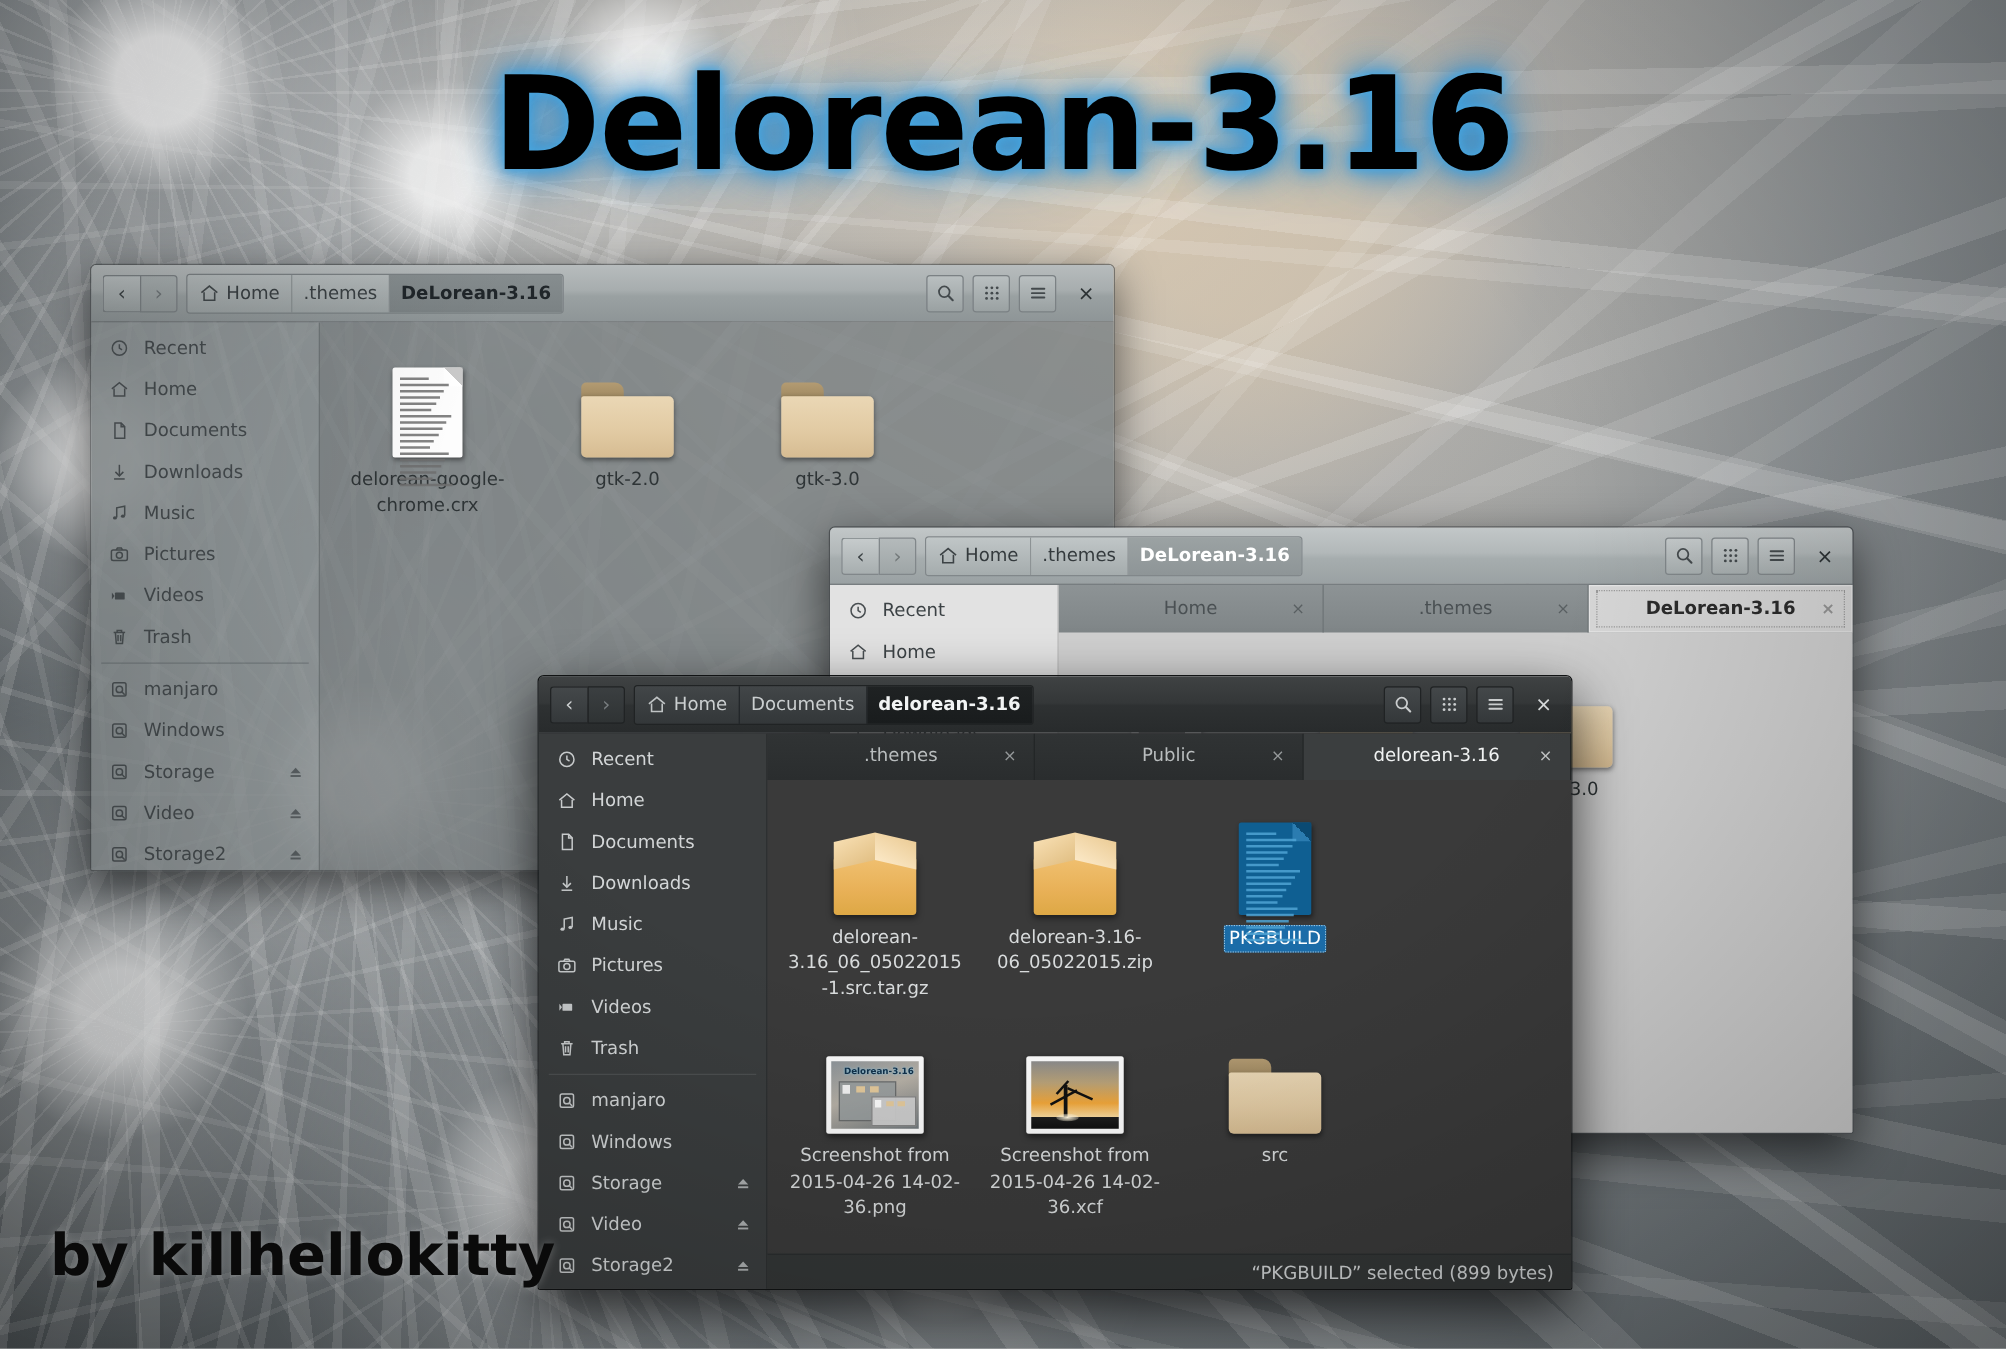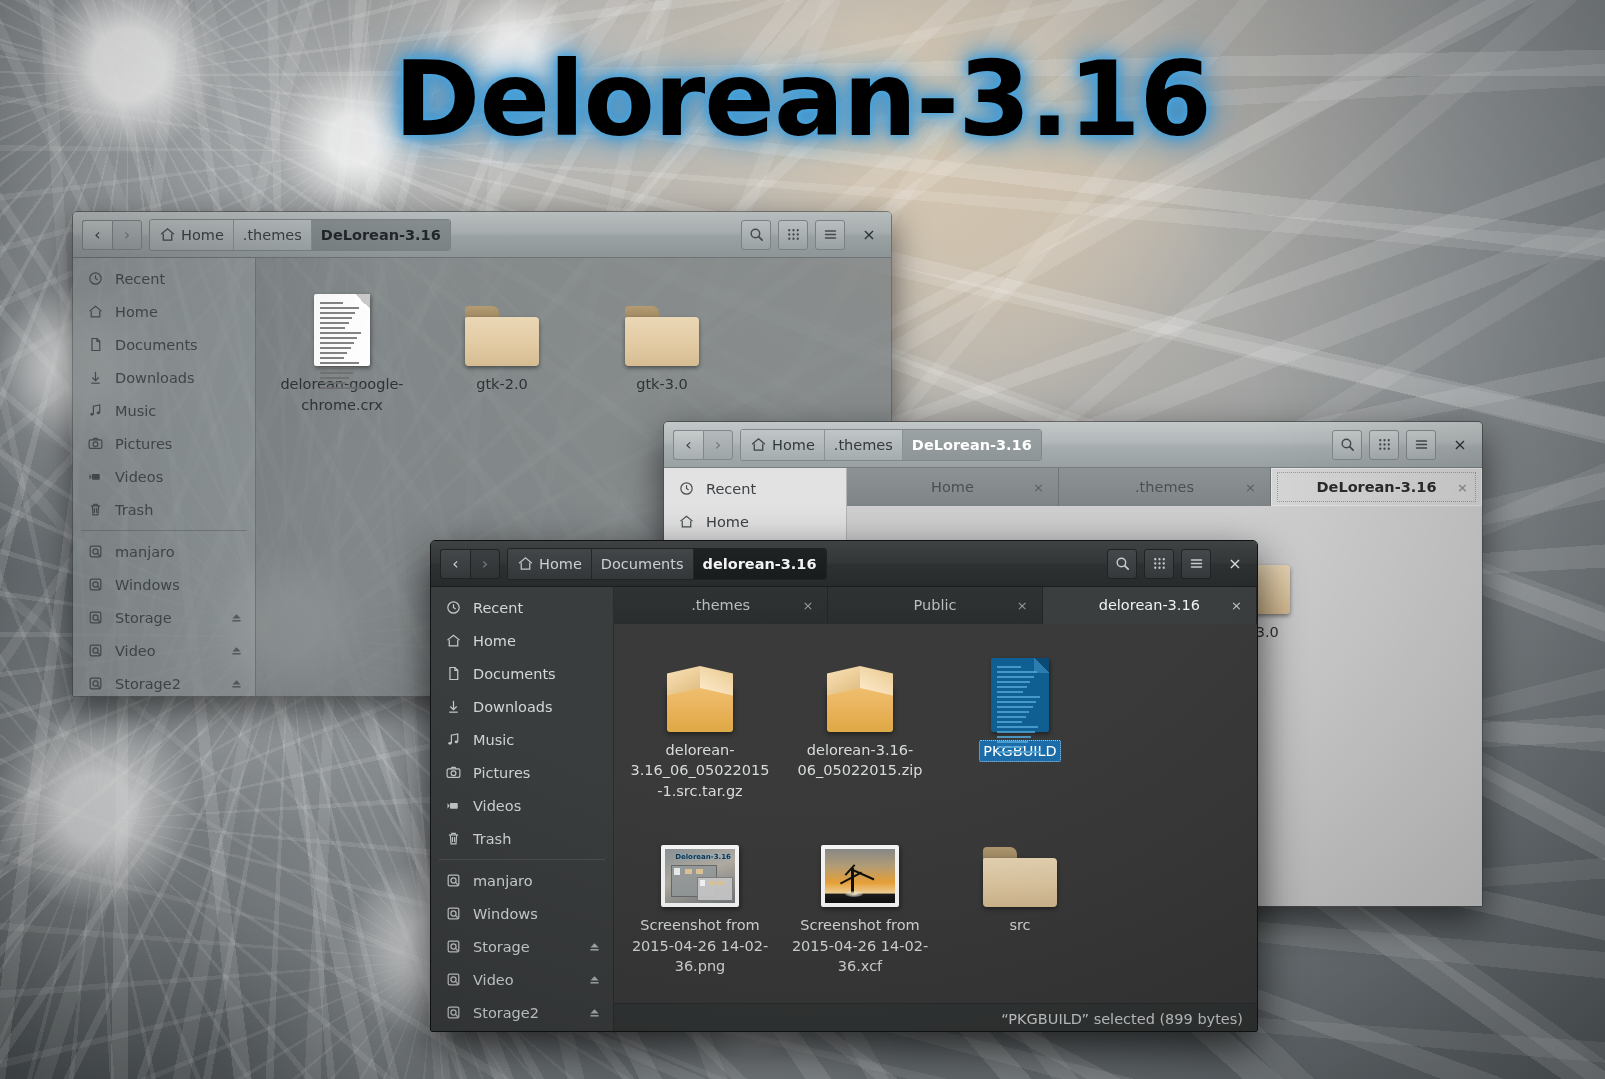--- a/index.html
+++ b/index.html
@@ -228,20 +228,21 @@
   
   .gicon { width: 17px; height: 17px; flex: 0 0 17px; display:block; opacity:.92; }
   .ejecticon { width: 14px; height: 14px; opacity: .75; }
 </style>
 </head>
 <body>
 
 <div id="desktop">
 
   <div id="poster-title">Delorean-3.16</div>
+  <div id="poster-credit">by killhellokitty</div>
 
   <div class="window" id="win-back">
     <div class="hdr">
       <div class="navgrp">
         <div class="navbtn">‹</div>
         <div class="navbtn dim">›</div>
       </div>
       <div class="crumbs">
         <div class="crumb">
           <svg class="gicon" viewBox="0 0 24 24">

